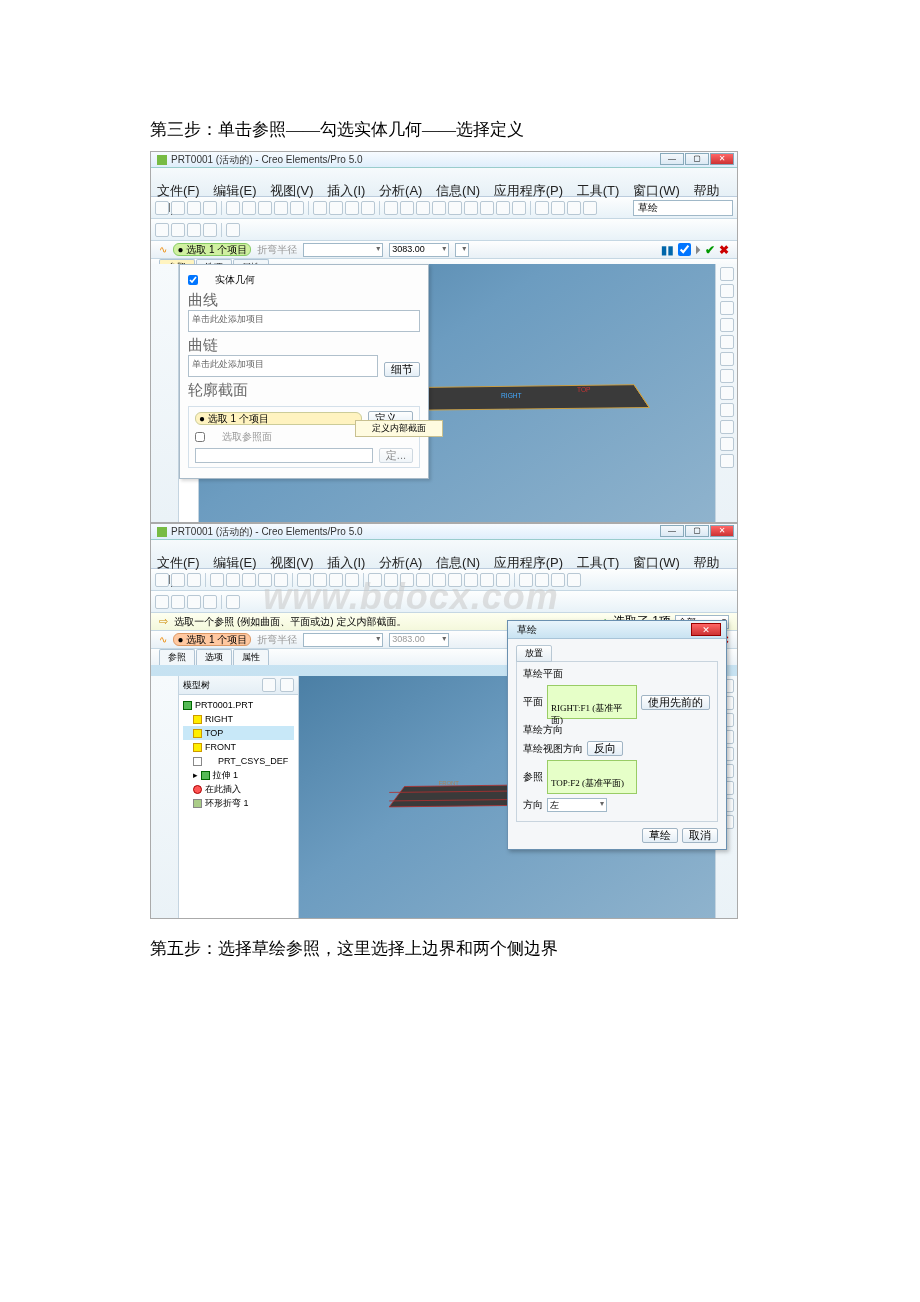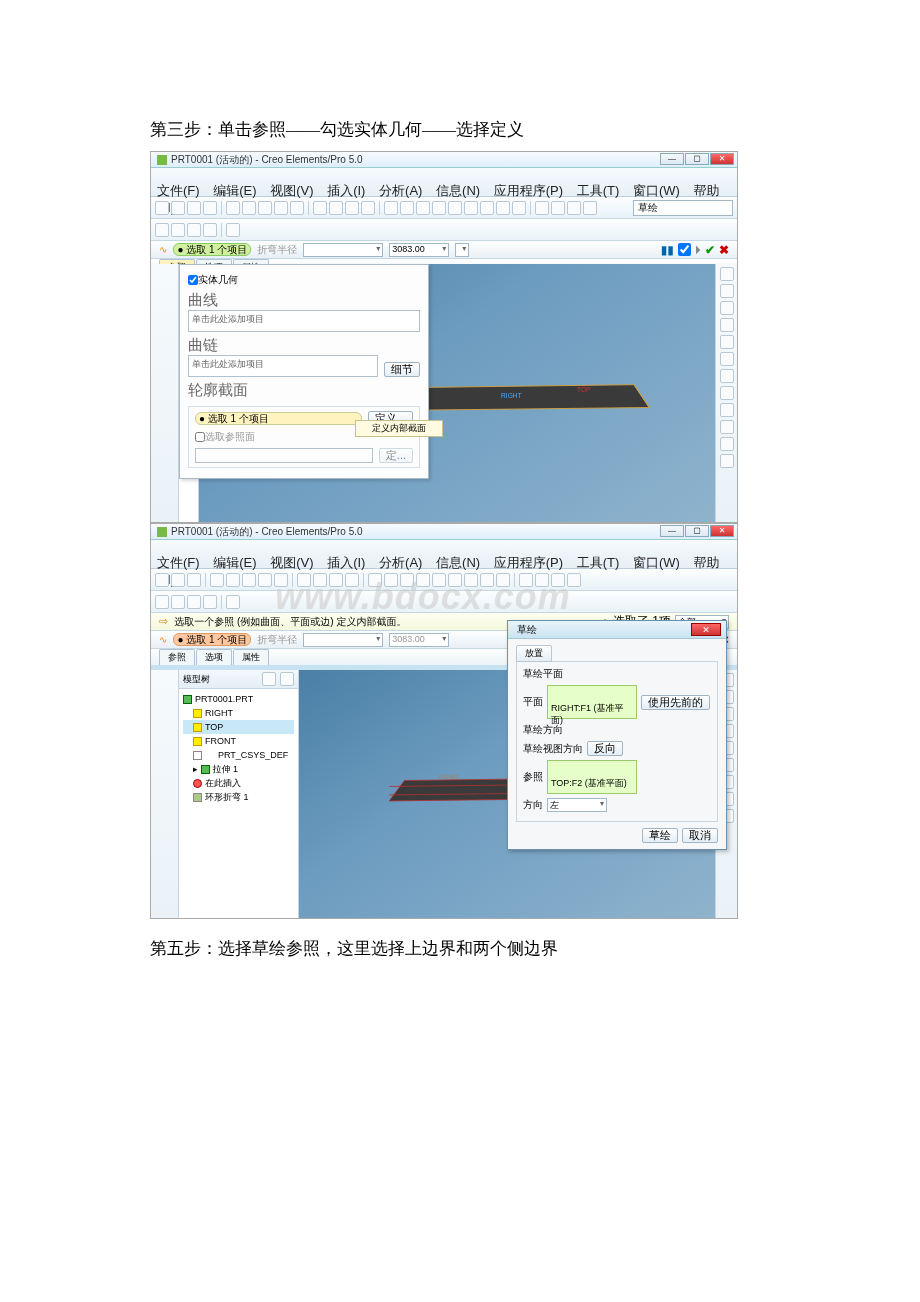--- a/index.html
+++ b/index.html
@@ -43,40 +43,40 @@
   .ticon.r { background: #f55; border-color: #a00; border-radius: 50%; }
   .ticon.g { background: #5b5; border-color: #060; }
   .viewport { position: absolute; left: 148px; right: 22px; top: 0; bottom: 0; background: linear-gradient(145deg,#4b7fa5 0%,#6c9cc0 40%,#8fb3cd 100%); overflow: hidden; }
   .rcol { position: absolute; right: 0; top: 0; bottom: 0; width: 22px; background: linear-gradient(#f6fafc,#eaf2f7); border-left: 1px solid #c4d4e0; display: flex; flex-direction: column; align-items: center; gap: 3px; padding-top: 3px; }
   .ricon { width: 14px; height: 14px; border: 1px solid #b8c8d4; background: #f9fbfc; border-radius: 2px; }
   .floor { position: absolute; left: 80px; right: 30px; top: 115px; height: 38px; }
   .floor svg { width: 100%; height: 100%; }
 
   .popup { position: absolute; background: #fdfdfd; border: 1px solid #a8bac8; box-shadow: 2px 2px 3px rgba(0,0,0,.15); font-size: 10px; }
   .popup1 { left: 28px; top: 112px; width: 250px; padding: 6px 8px 10px 8px; }
-  .popup1 label { display: flex; align-items: center; gap: 0; margin: 2px 0; }
+  .popup1 label { display: flex; align-items: center; gap: 17px; margin: 2px 0; }
   .popup1 input[type=checkbox] { width: 10px; height: 10px; }
   .grp { margin-top: 4px; }
   .grp .glabel { color: #666; font-size: 15px; }
   .listbox { border: 1px solid #b0c0cc; background: #fff; height: 22px; padding: 2px 3px; color: #666; font-size: 9px; }
   .btnmini { border: 1px solid #a0b4c4; background: linear-gradient(#fefefe,#e4eef6); border-radius: 2px; padding: 0 6px; height: 15px; font-size: 11px; line-height: 13px; display: inline-block; }
   .inset { border: 1px solid #d4e0ea; padding: 4px 6px; margin-top: 6px; }
   .tooltiplike { position: absolute; background: #fffbe0; border: 1px solid #c8c090; padding: 1px 16px; font-size: 9px; }
   .tooltiplike.pt1 { left: 204px; top: 268px; }
 
   .wm { position: absolute; left: 40px; top: 12px; color: rgba(255,255,255,.6); font-size: 36px; font-style: italic; font-weight: bold; letter-spacing: 1px; pointer-events: none; }
-  .shot2 .wm { top: 52px; left: 124px; color: rgba(200,200,200,.55); }
+  .shot2 .wm { top: 52px; left: 112px; color: rgba(200,200,200,.55); }
 
   .dialog { position: absolute; right: 10px; top: 96px; width: 220px; background: #f5f7f9; border: 1px solid #6a90b0; box-shadow: 2px 2px 4px rgba(0,0,0,.25); font-size: 10px; }
   .dlgtitle { height: 18px; background: linear-gradient(#e8f4fb,#c9e3f2); border-bottom: 1px solid #a8c4d8; display: flex; align-items: center; padding: 0 5px; gap: 4px; }
   .dlgtitle .dlgclose { margin-left: auto; width: 30px; height: 13px; background: linear-gradient(#f66,#c33); color: #fff; text-align: center; font-size: 9px; line-height: 12px; border: 1px solid #900; }
   .dlgbody { padding: 6px 8px; }
   .dlgbody .ftab { display: inline-block; border: 1px solid #b8c8d4; background: linear-gradient(#fefefe,#e6eef4); border-radius: 2px 2px 0 0; padding: 1px 8px; font-size: 9px; }
   .frow { display: flex; align-items: center; gap: 4px; margin: 4px 0; }
-  .readonly { background: #e6ffc8; border: 1px solid #9c6; padding: 16px 3px; height: 13px; line-height: 12px; width: 90px; font-size: 9px; }
+  .readonly { background: #e6ffc8; border: 1px solid #9c6; padding: 16px 3px; height: 13px; line-height: 12px; width: 90px; font-size: 9px; font-family: Liberation Serif, serif; }
   .dlgbtns { display: flex; justify-content: flex-end; gap: 4px; margin-top: 6px; }
 
   .shot2 .body { top: 112px; }
   .highlight-top { background: #c8e8f8; }
 </style>
 </head>
 <body>
 
 <div class="page">
 
@@ -316,21 +316,21 @@
         <span class="dim">⏵</span>
         <span class="ckicon">✔</span>
         <span class="xicon">✖</span>
       </div>
     </div>
     <div class="tabrow">
       <div class="tab">参照</div>
       <div class="tab">选项</div>
       <div class="tab">属性</div>
     </div>
-    <div class="body" style="top:146px;">
+    <div class="body" style="top:152px;">
       <div class="leftcol"></div>
       <div class="midpane">
         <div class="hdr">
           <span>模型树</span>
           <span style="margin-left:auto;" class="tbicon"></span>
           <span class="tbicon"></span>
         </div>
         <div class="tree">
           <div class="it">
               <span class="ticon g"></span>

